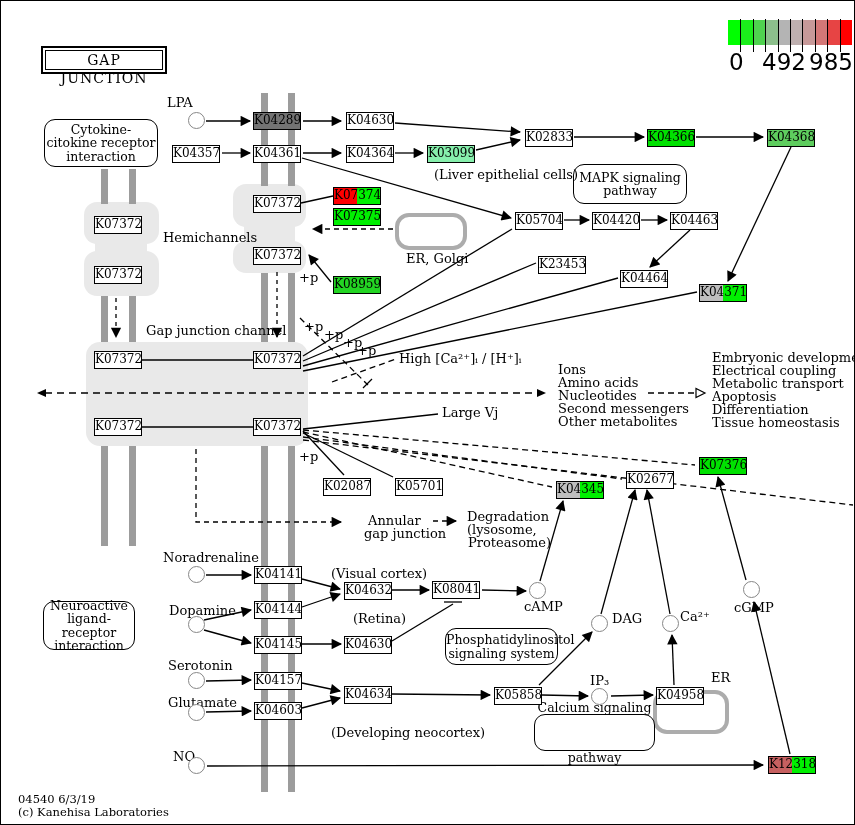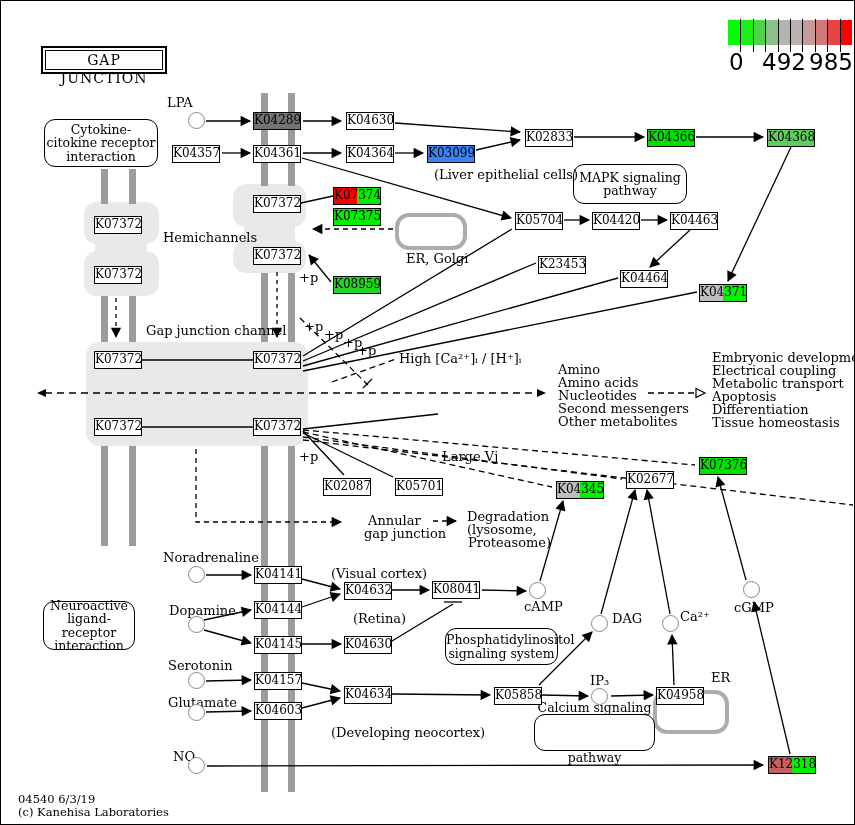--- a/index.html
+++ b/index.html
@@ -194,21 +194,21 @@
         <span>Calcium signaling</span>
         <span>pathway</span>
       </div>
     </div>
   <div id="nodes">
       <div class="knode" style="left: 252px; top: 111px; background: #737373;">K04289</div>
       <div class="knode" style="left: 345px; top: 111px; background: rgb(255, 255, 255);">K04630</div>
       <div class="knode" style="left: 171px; top: 144px; background: rgb(255, 255, 255);">K04357</div>
       <div class="knode" style="left: 252px; top: 144px; background: rgb(255, 255, 255);">K04361</div>
       <div class="knode" style="left: 345px; top: 144px; background: rgb(255, 255, 255);">K04364</div>
-      <div class="knode" style="left: 426px; top: 144px; background: #3b82f6;">K03099</div>
+      <div class="knode" style="left: 426px; top: 144px; background: #86efac;">K03099</div>
       <div class="knode" style="left: 524px; top: 128px; background: rgb(255, 255, 255);">K02833</div>
       <div class="knode" style="left: 646px; top: 128px; background: rgb(0, 225, 0);">K04366</div>
       <div class="knode" style="left: 766px; top: 128px; background: rgb(94, 205, 94);">K04368</div>
       <div class="knode" style="left: 514px; top: 211px; background: rgb(255, 255, 255);">K05704</div>
       <div class="knode" style="left: 591px; top: 211px; background: rgb(255, 255, 255);">K04420</div>
       <div class="knode" style="left: 669px; top: 211px; background: rgb(255, 255, 255);">K04463</div>
       <div class="knode" style="left: 537px; top: 255px; background: rgb(255, 255, 255);">K23453</div>
       <div class="knode" style="left: 619px; top: 269px; background: rgb(255, 255, 255);">K04464</div>
       <div class="knode" style="left: 698px; top: 283px; background: linear-gradient(90deg, rgb(190, 190, 190) 0px, rgb(190, 190, 190) 50%, rgb(0, 240, 0) 50%, rgb(0, 240, 0) 100%);">K04371</div>
       <div class="knode" style="left: 332px; top: 186px; background: linear-gradient(90deg, rgb(255, 0, 0) 0px, rgb(255, 0, 0) 50%, rgb(0, 240, 0) 50%, rgb(0, 240, 0) 100%);">K07374</div>
@@ -245,32 +245,32 @@
       <span class="lbl" style="left: 433px; top: 167px;">(Liver epithelial cells)</span>
       <span class="lbl" style="left: 162px; top: 230px;">Hemichannels</span>
       <span class="lbl" style="left: 405px; top: 251px;">ER, Golgi</span>
       <span class="lbl" style="left: 145px; top: 323px;">Gap junction channel</span>
       <span class="lbl" style="left: 298px; top: 270px;">+p</span>
       <span class="lbl" style="left: 303px; top: 319px;">+p</span>
       <span class="lbl" style="left: 323px; top: 327px;">+p</span>
       <span class="lbl" style="left: 342px; top: 335px;">+p</span>
       <span class="lbl" style="left: 356px; top: 343px;">+p</span>
       <span class="lbl" style="left: 398px; top: 351px;">High [Ca²⁺]ᵢ / [H⁺]ᵢ</span>
-      <span class="lbl" style="left: 557px; top: 362px;">Amino</span>
+      <span class="lbl" style="left: 557px; top: 362px;">Ions</span>
       <span class="lbl" style="left: 557px; top: 375px;">Amino acids</span>
       <span class="lbl" style="left: 557px; top: 388px;">Nucleotides</span>
       <span class="lbl" style="left: 557px; top: 401px;">Second messengers</span>
       <span class="lbl" style="left: 557px; top: 414px;">Other metabolites</span>
       <span class="lbl" style="left: 711px; top: 350px;">Embryonic development</span>
       <span class="lbl" style="left: 711px; top: 363px;">Electrical coupling</span>
       <span class="lbl" style="left: 711px; top: 376px;">Metabolic transport</span>
       <span class="lbl" style="left: 711px; top: 389px;">Apoptosis</span>
       <span class="lbl" style="left: 711px; top: 402px;">Differentiation</span>
       <span class="lbl" style="left: 711px; top: 415px;">Tissue homeostasis</span>
-      <span class="lbl" style="left: 441px; top: 405px; margin-top: 44px;">Large Vj</span>
+      <span class="lbl" style="left: 441px; top: 405px;">Large Vj</span>
       <span class="lbl" style="left: 298px; top: 449px;">+p</span>
       <span class="lbl" style="left: 367px; top: 513px;">Annular</span>
       <span class="lbl" style="left: 363px; top: 526px;">gap junction</span>
       <span class="lbl" style="left: 466px; top: 509px;">Degradation</span>
       <span class="lbl" style="left: 466px; top: 522px;">(lysosome,</span>
       <span class="lbl" style="left: 467px; top: 535px;">Proteasome)</span>
       <span class="lbl" style="left: 162px; top: 550px;">Noradrenaline</span>
       <span class="lbl" style="left: 168px; top: 603px;">Dopamine</span>
       <span class="lbl" style="left: 167px; top: 658px;">Serotonin</span>
       <span class="lbl" style="left: 167px; top: 695px;">Glutamate</span>

